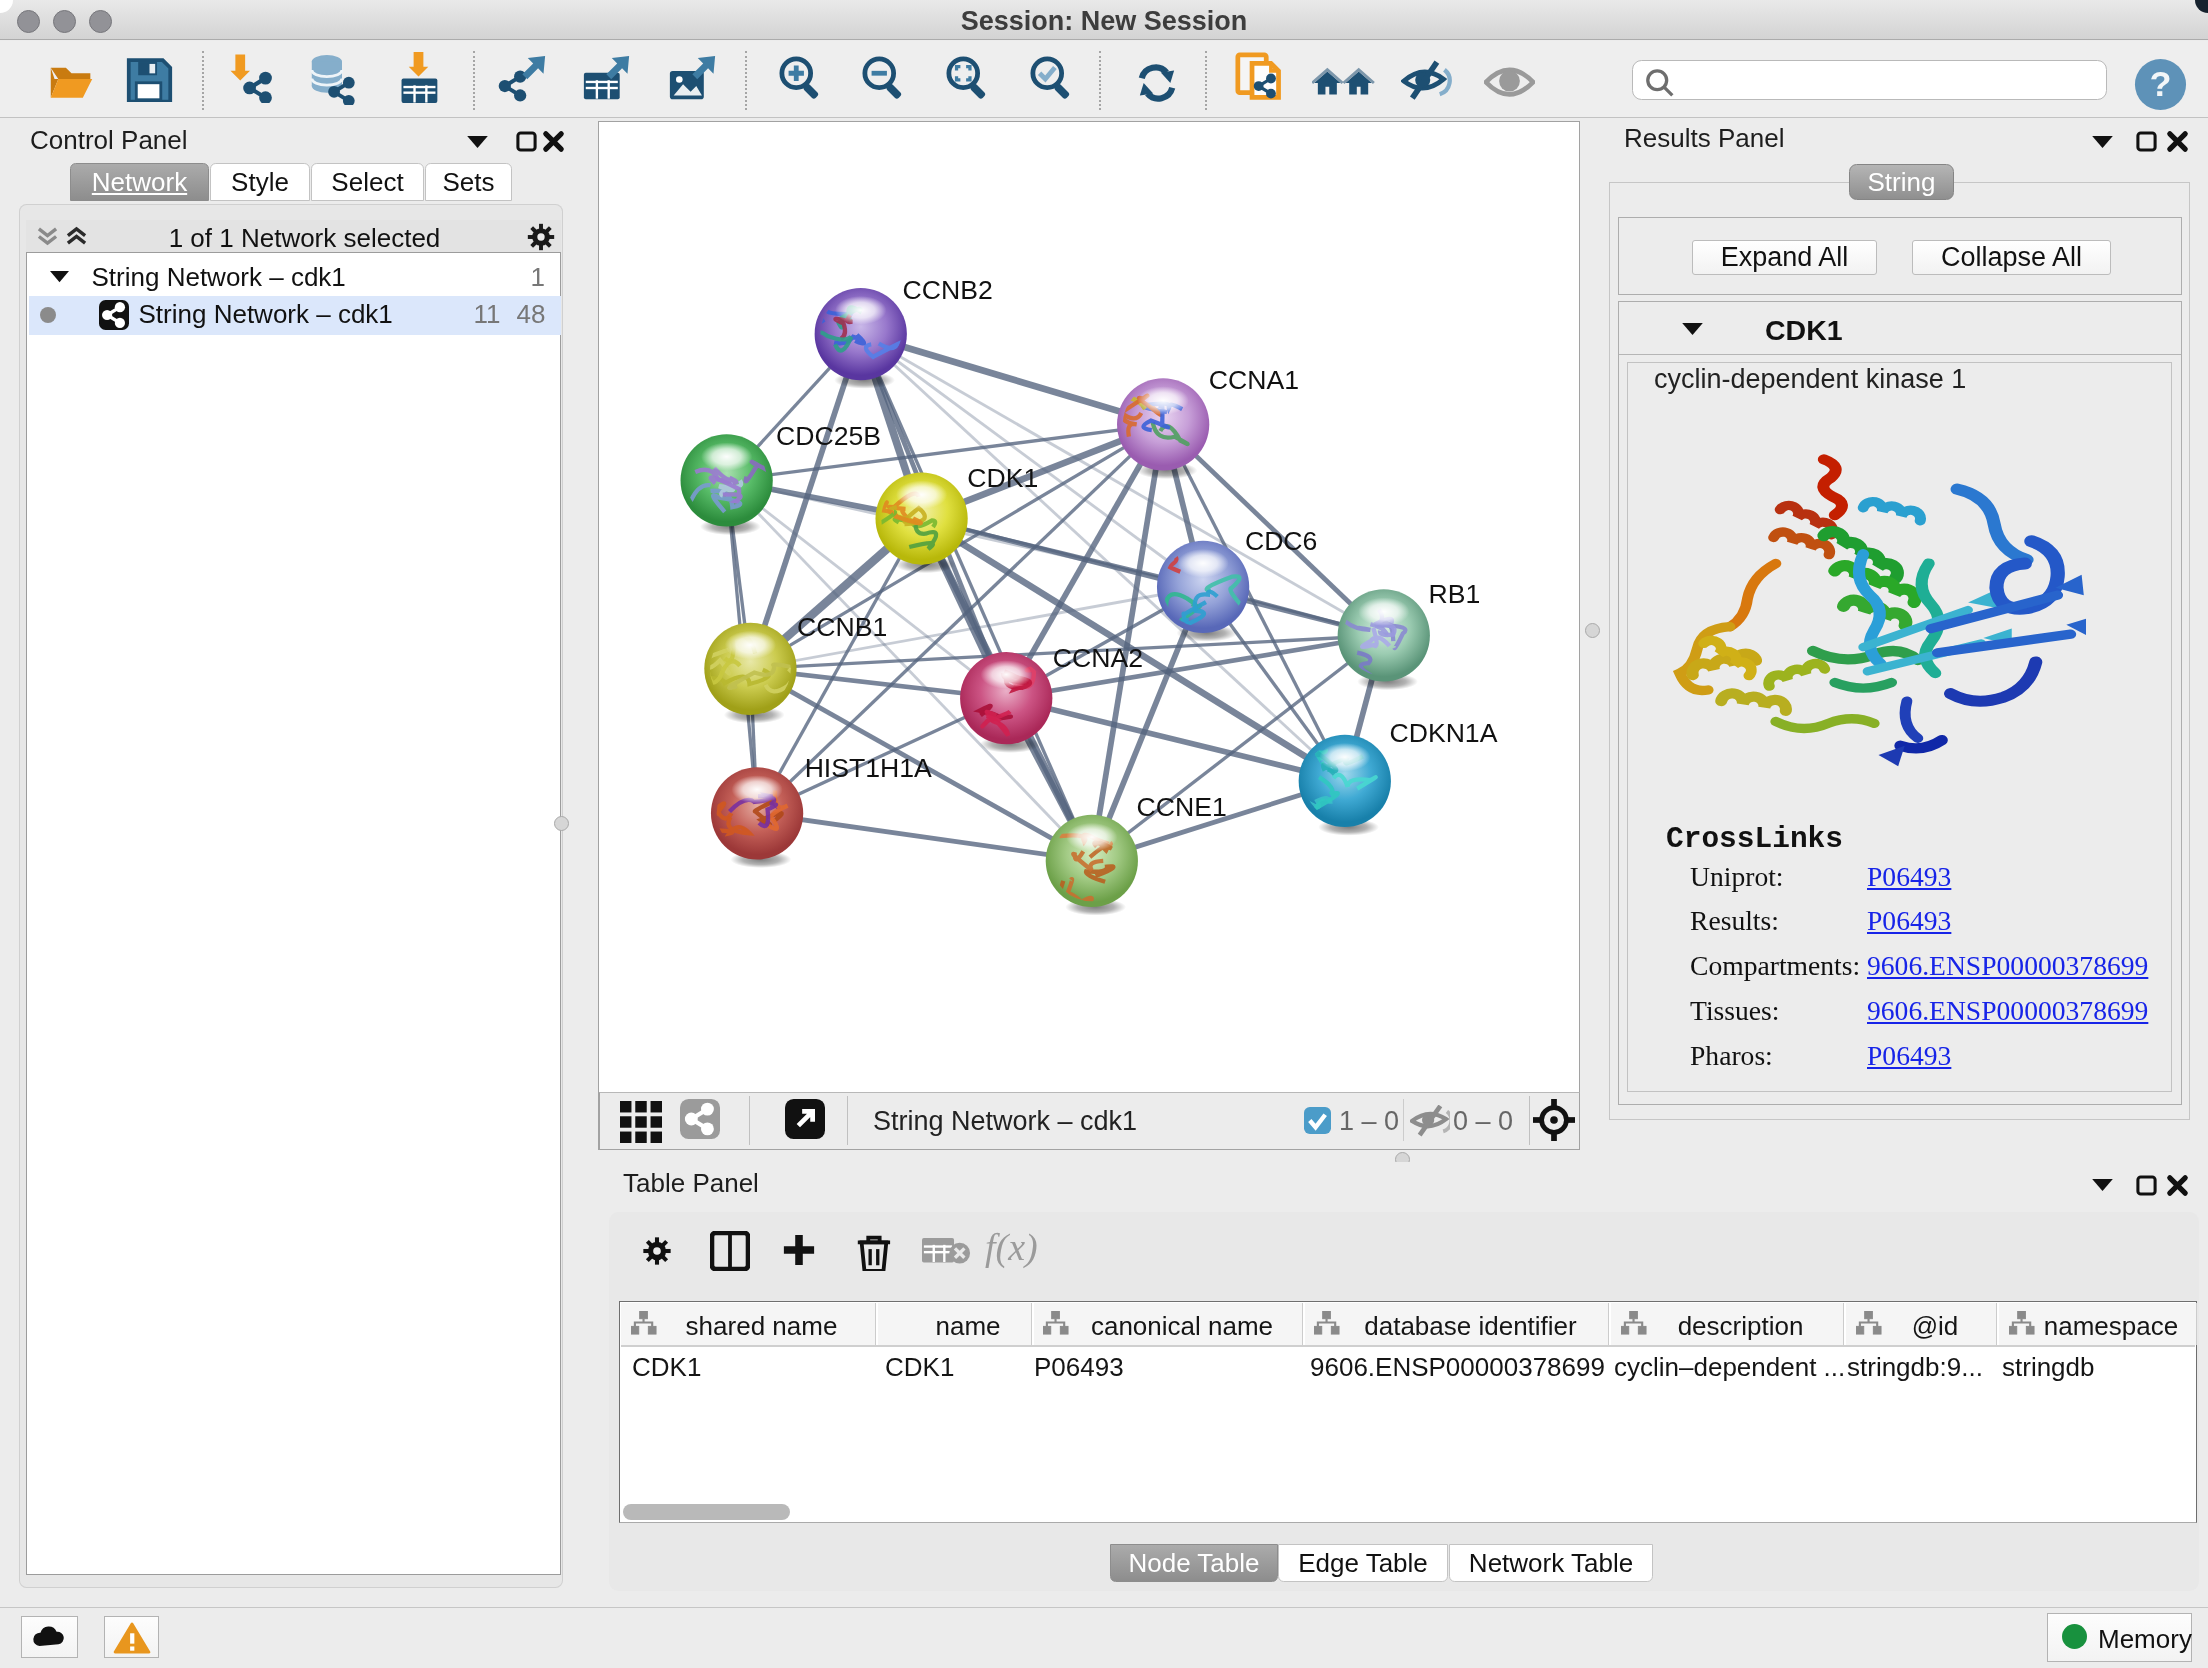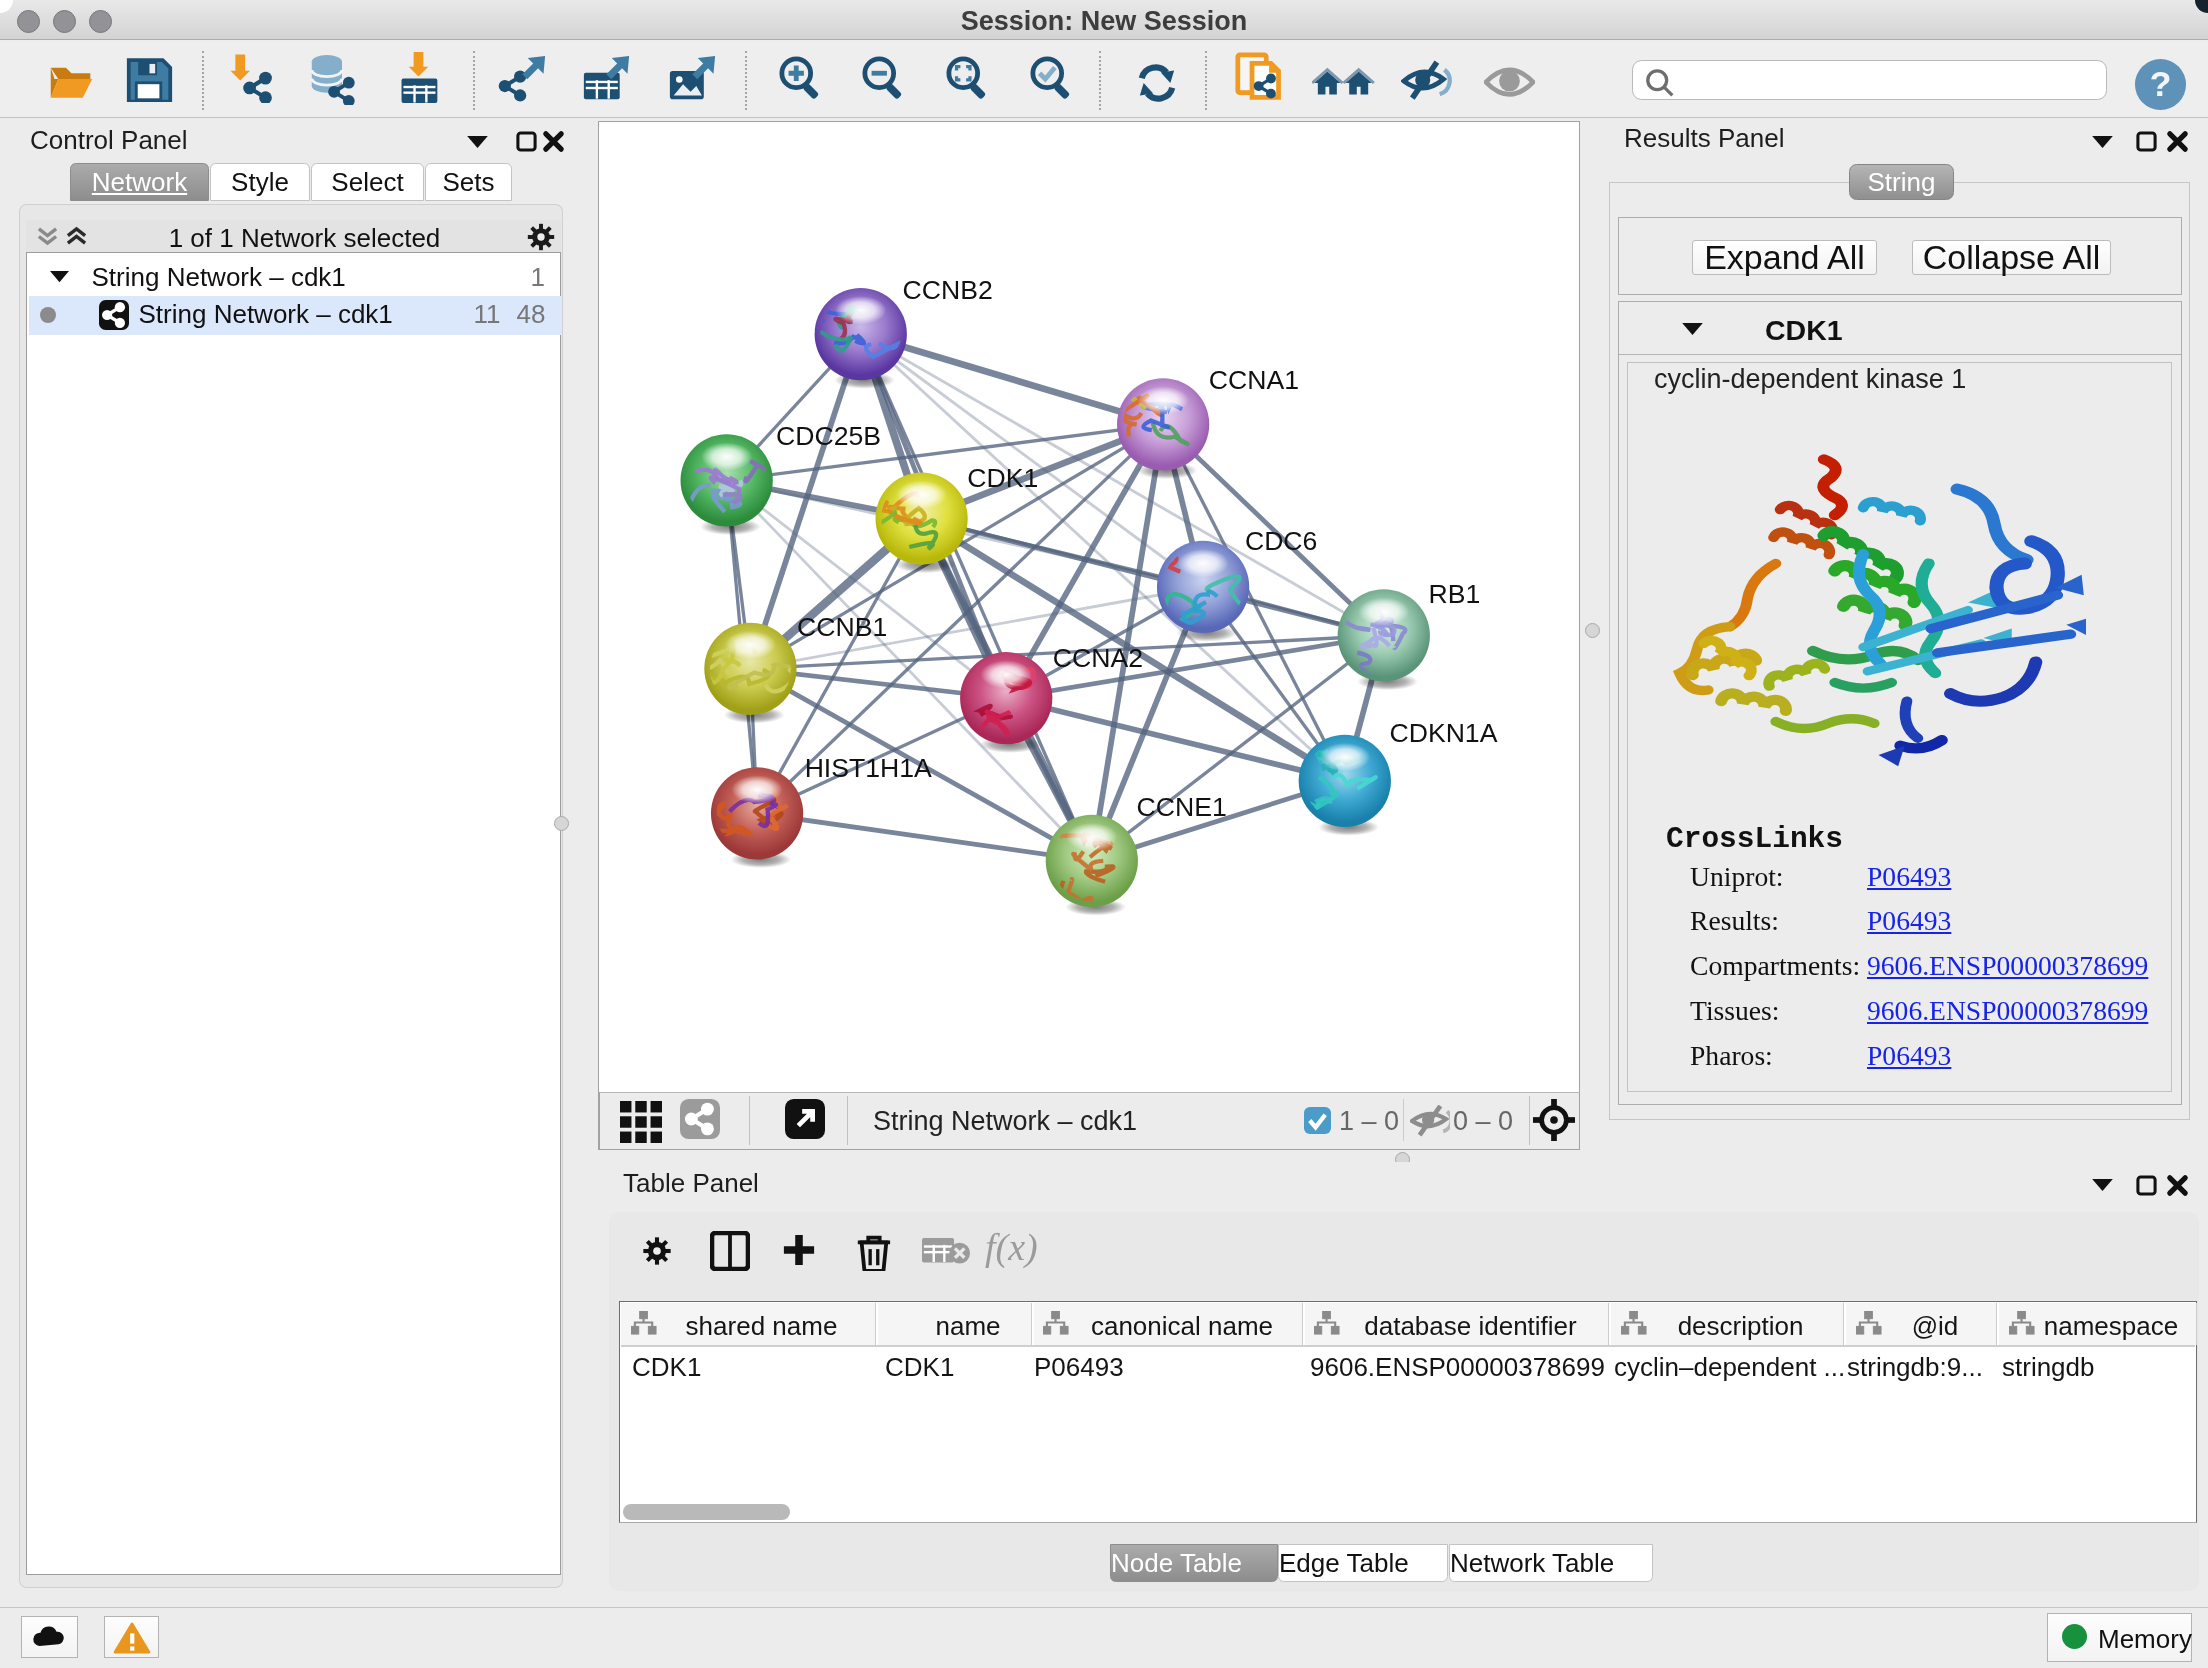--- a/index.html
+++ b/index.html
@@ -28,31 +28,31 @@
   background:#e3e3e3; }
 .cp-list { position:absolute; left:26px; top:252px; width:535px; height:1323px;
   background:#fff; border:1.9px solid #9c9c9c; }
 .row { position:absolute; left:0; width:532px; height:38px; font-size:26px; color:#111; }
 
 .net { position:absolute; left:598px; top:121px; width:982px; height:1029px;
   background:#ffffff; border:1px solid #a2a2a2; }
 
 .res { position:absolute; left:1601px; top:118px; width:608px; height:1044px; background:#ececec; }
 .btn { background:linear-gradient(#ffffff,#f2f2f2); border:1.9px solid #bcbcbc; border-radius:3px;
-  font-size:34px; color:#111; text-align:center; }
+  font-size:27px; color:#111; text-align:center; }
 .link { color:#1724e8; text-decoration:underline; }
 
 .tp { position:absolute; left:598px; top:1162px; width:1610px; height:443px; background:#ececec; }
 .tp-sub { position:absolute; left:609px; top:1212px; width:1590px; height:379px;
   background:#e8e8e8; border-radius:9.5px; }
 .thead { position:absolute; background:#f5f5f5; border-right:1.9px solid #cccccc;
   font-size:26px; color:#151515; }
 .tcell { position:absolute; font-size:26px; color:#151515; }
 .btab { position:absolute; top:0; height:38px; border:1px solid #c3c3c3; background:#fff;
-  font-size:26px; color:#111; text-align:left; line-height:36px; border-radius:0 0 5.7px 5.7px; }
+  font-size:26px; color:#111; text-align:center; line-height:36px; border-radius:0 0 5.7px 5.7px; }
 .btab.tabsel { background:linear-gradient(#ababab,#8d8d8d); color:#fff; border-color:#8d8d8d; }
 .statusbar { position:absolute; left:0; top:1607px; width:2208px; height:61px;
   background:#ececec; border-top:1px solid #c6c6c6; }
 .sbtn { position:absolute; background:linear-gradient(#fdfdfd,#f3f3f3); border:1.9px solid #b3b3b3; }
 .corner { position:absolute; width:13.3px; height:13.3px; background:#3a4a58; z-index:50; }
 </style></head><body>
 <div class="corner" style="left:0;top:0;border-radius:0 0 13.3px 0;background:#fff;"></div>
 <div class="corner" style="right:0;top:0;border-radius:0 0 0 13.3px;background:#16222e;"></div>
 <div class="titlebar"></div>
 <div class="tl" style="left:17px"></div>

